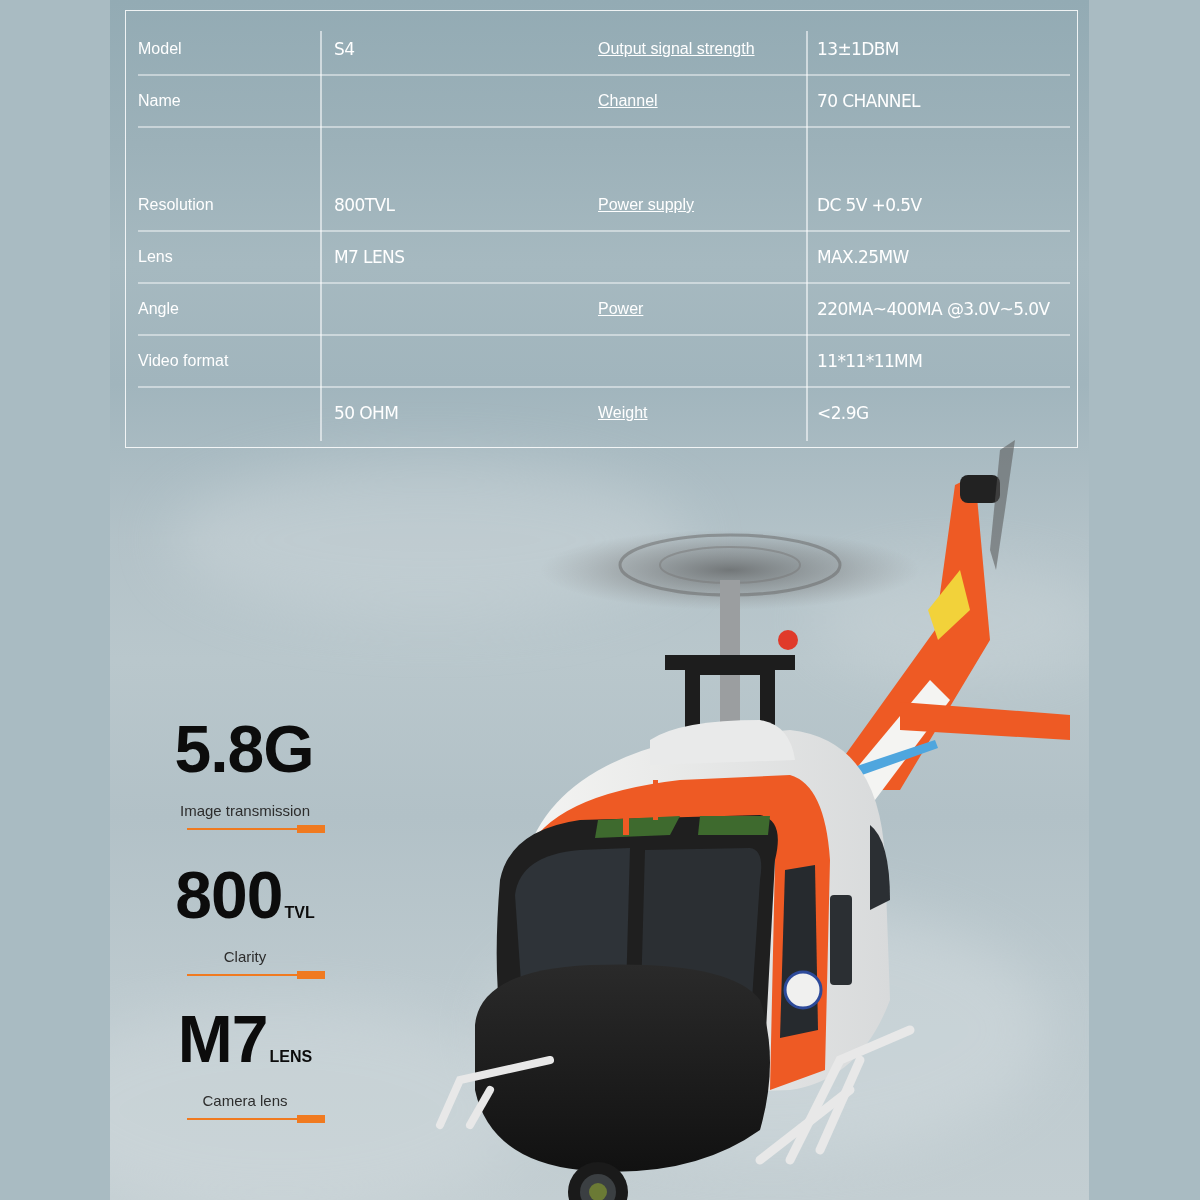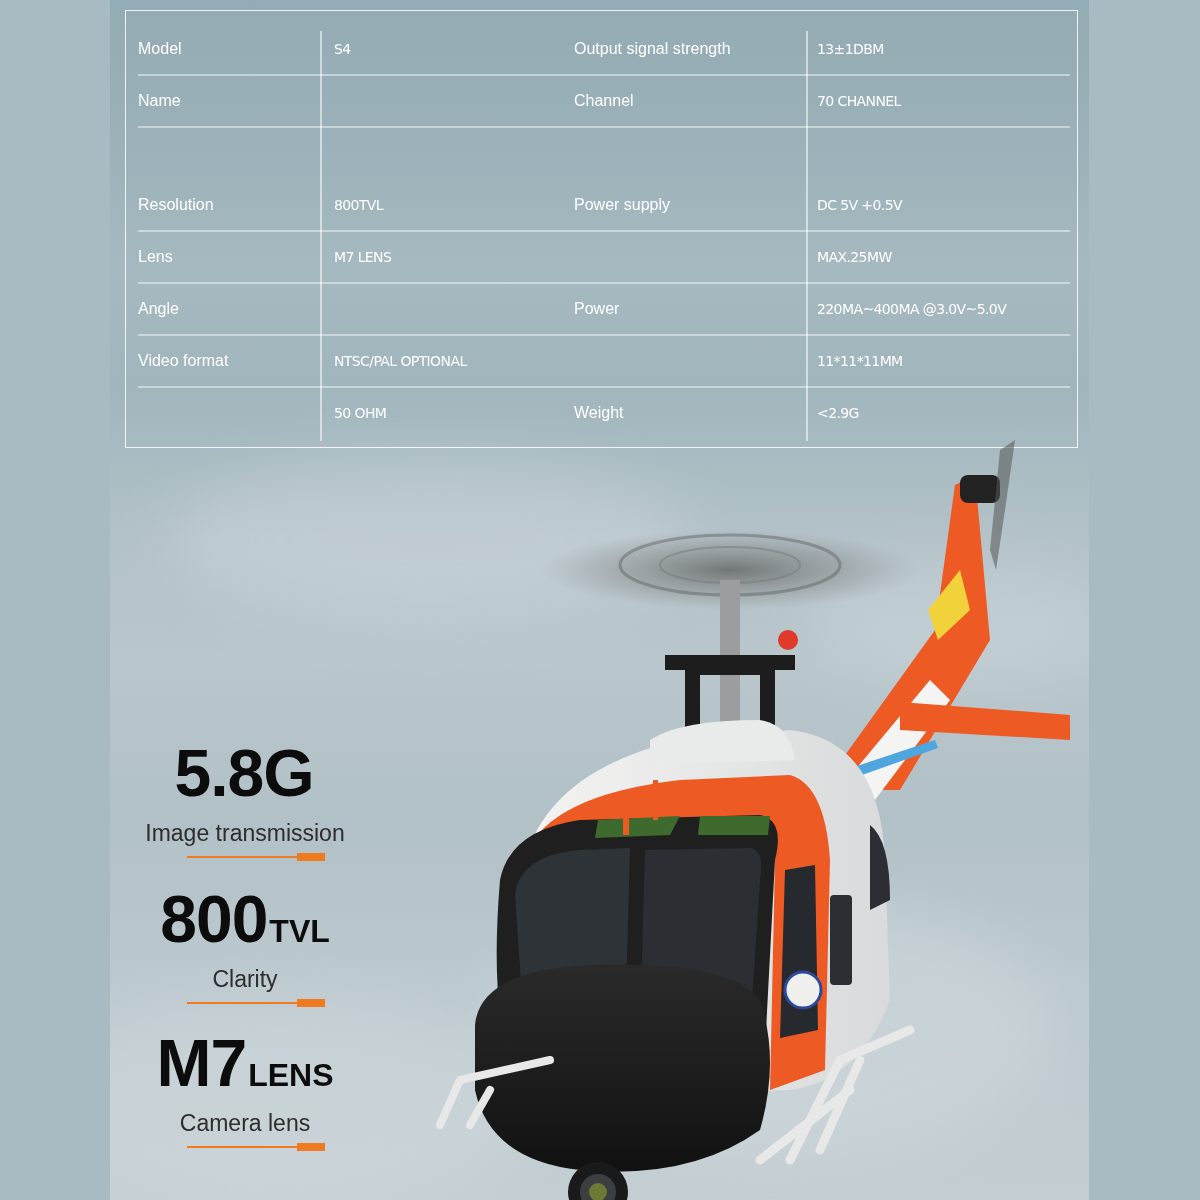--- a/index.html
+++ b/index.html
@@ -36,34 +36,34 @@
   }
   .spec-row .rule {
     position: absolute; left: 0; right: 0; bottom: 0; height: 2px;
     background: rgba(255,255,255,.45);
   }
   .cell {
     position: absolute; top: 0; height: 50px; line-height: 50px;
     color: #ffffff; white-space: nowrap;
   }
   .cell.k { font-family: "Liberation Sans", sans-serif; font-size: 16px; }
-  .cell.v { font-family: "DejaVu Sans", sans-serif; font-size: 14px; letter-spacing: -0.6px; }
+  .cell.v { font-family: "DejaVu Sans", sans-serif; font-size: 17px; letter-spacing: -0.6px; }
   .c-k1 { left: 0; } .c-v1 { left: 196px; }
-  .c-k2 { left: 436px; } .c-v2 { left: 679px; }
+  .c-k2 { left: 460px; text-decoration: underline; } .c-v2 { left: 679px; }
   .vline { position: absolute; top: 20px; width: 1.5px; height: 410px; background: rgba(255,255,255,.55); }
 
   
-  .feature { position: absolute; left: 130px; width: 230px; text-align: center; color: #111; margin-top: 24px; }
+  .feature { position: absolute; left: 130px; width: 230px; text-align: center; color: #111; }
   .feature .big {
     font-family: "Liberation Sans", sans-serif; font-weight: bold;
     font-size: 66px; line-height: 66px; letter-spacing: -1px; color: #0c0c0c;
   }
-  .feature .suffix { font-size: 32px; letter-spacing: 0; margin-left: 2px; }
+  .feature .suffix { font-size: 16px; letter-spacing: 0; margin-left: 2px; }
   .feature .cap {
-    font-family: "Liberation Sans", sans-serif; font-size: 23px; color: #2d2d2d; margin-top: 2px;
+    font-family: "Liberation Sans", sans-serif; font-size: 15px; color: #2d2d2d; margin-top: 2px;
   }
   .underline { position: relative; margin: 8px auto 0; width: 140px; height: 4px; left: 12px; }
   .underline .thin { position: absolute; left: 0; top: 1px; width: 110px; height: 2px; background: #f07a20; }
   .underline .thick { position: absolute; left: 110px; top: -2px; width: 28px; height: 8px; background: #f07a20; }
 
   .heli { position: absolute; left: 430px; top: 440px; width: 680px; height: 760px; }
 </style>
 </head>
 <body>
 
@@ -108,21 +108,20 @@
     <div class="rule"></div>
   </div>
   <div class="spec-row" style="top:273px">
     <span class="cell k c-k1">Angle</span>
     <span class="cell k c-k2">Power</span>
     <span class="cell v c-v2">220MA~400MA @3.0V~5.0V</span>
     <div class="rule"></div>
   </div>
   <div class="spec-row" style="top:325px">
     <span class="cell k c-k1">Video format</span>
-    <span class="cell v c-v1">NTSC/PAL OPTIONAL</span>
     <span class="cell v c-v2">11*11*11MM</span>
     <div class="rule"></div>
   </div>
   <div class="spec-row" style="top:377px">
     <span class="cell v c-v1">50 OHM</span>
     <span class="cell k c-k2">Weight</span>
     <span class="cell v c-v2">&lt;2.9G</span>
   </div>
 </div>
 

